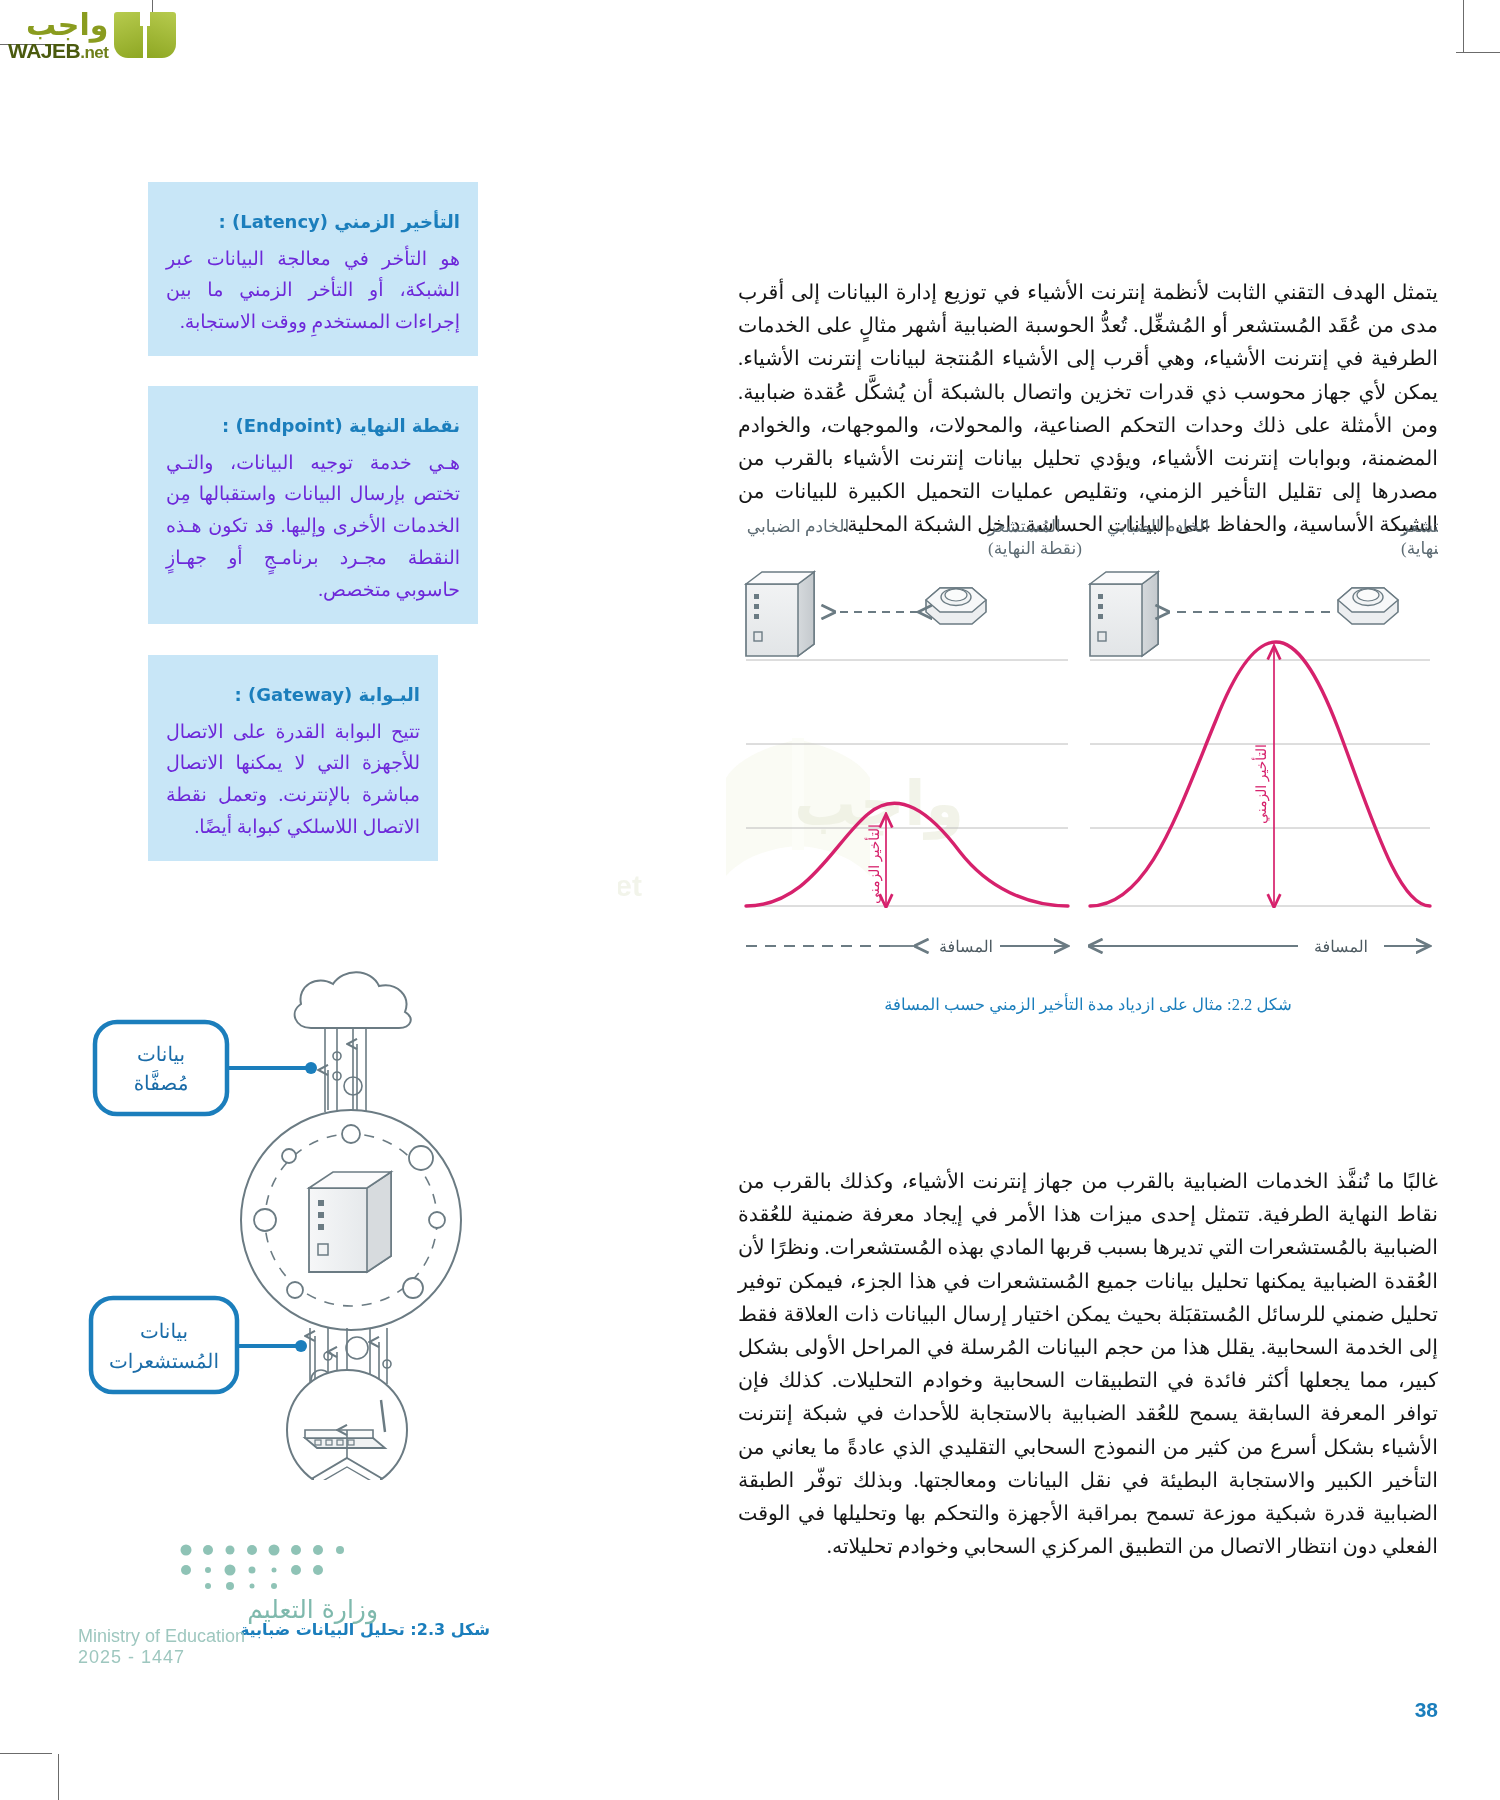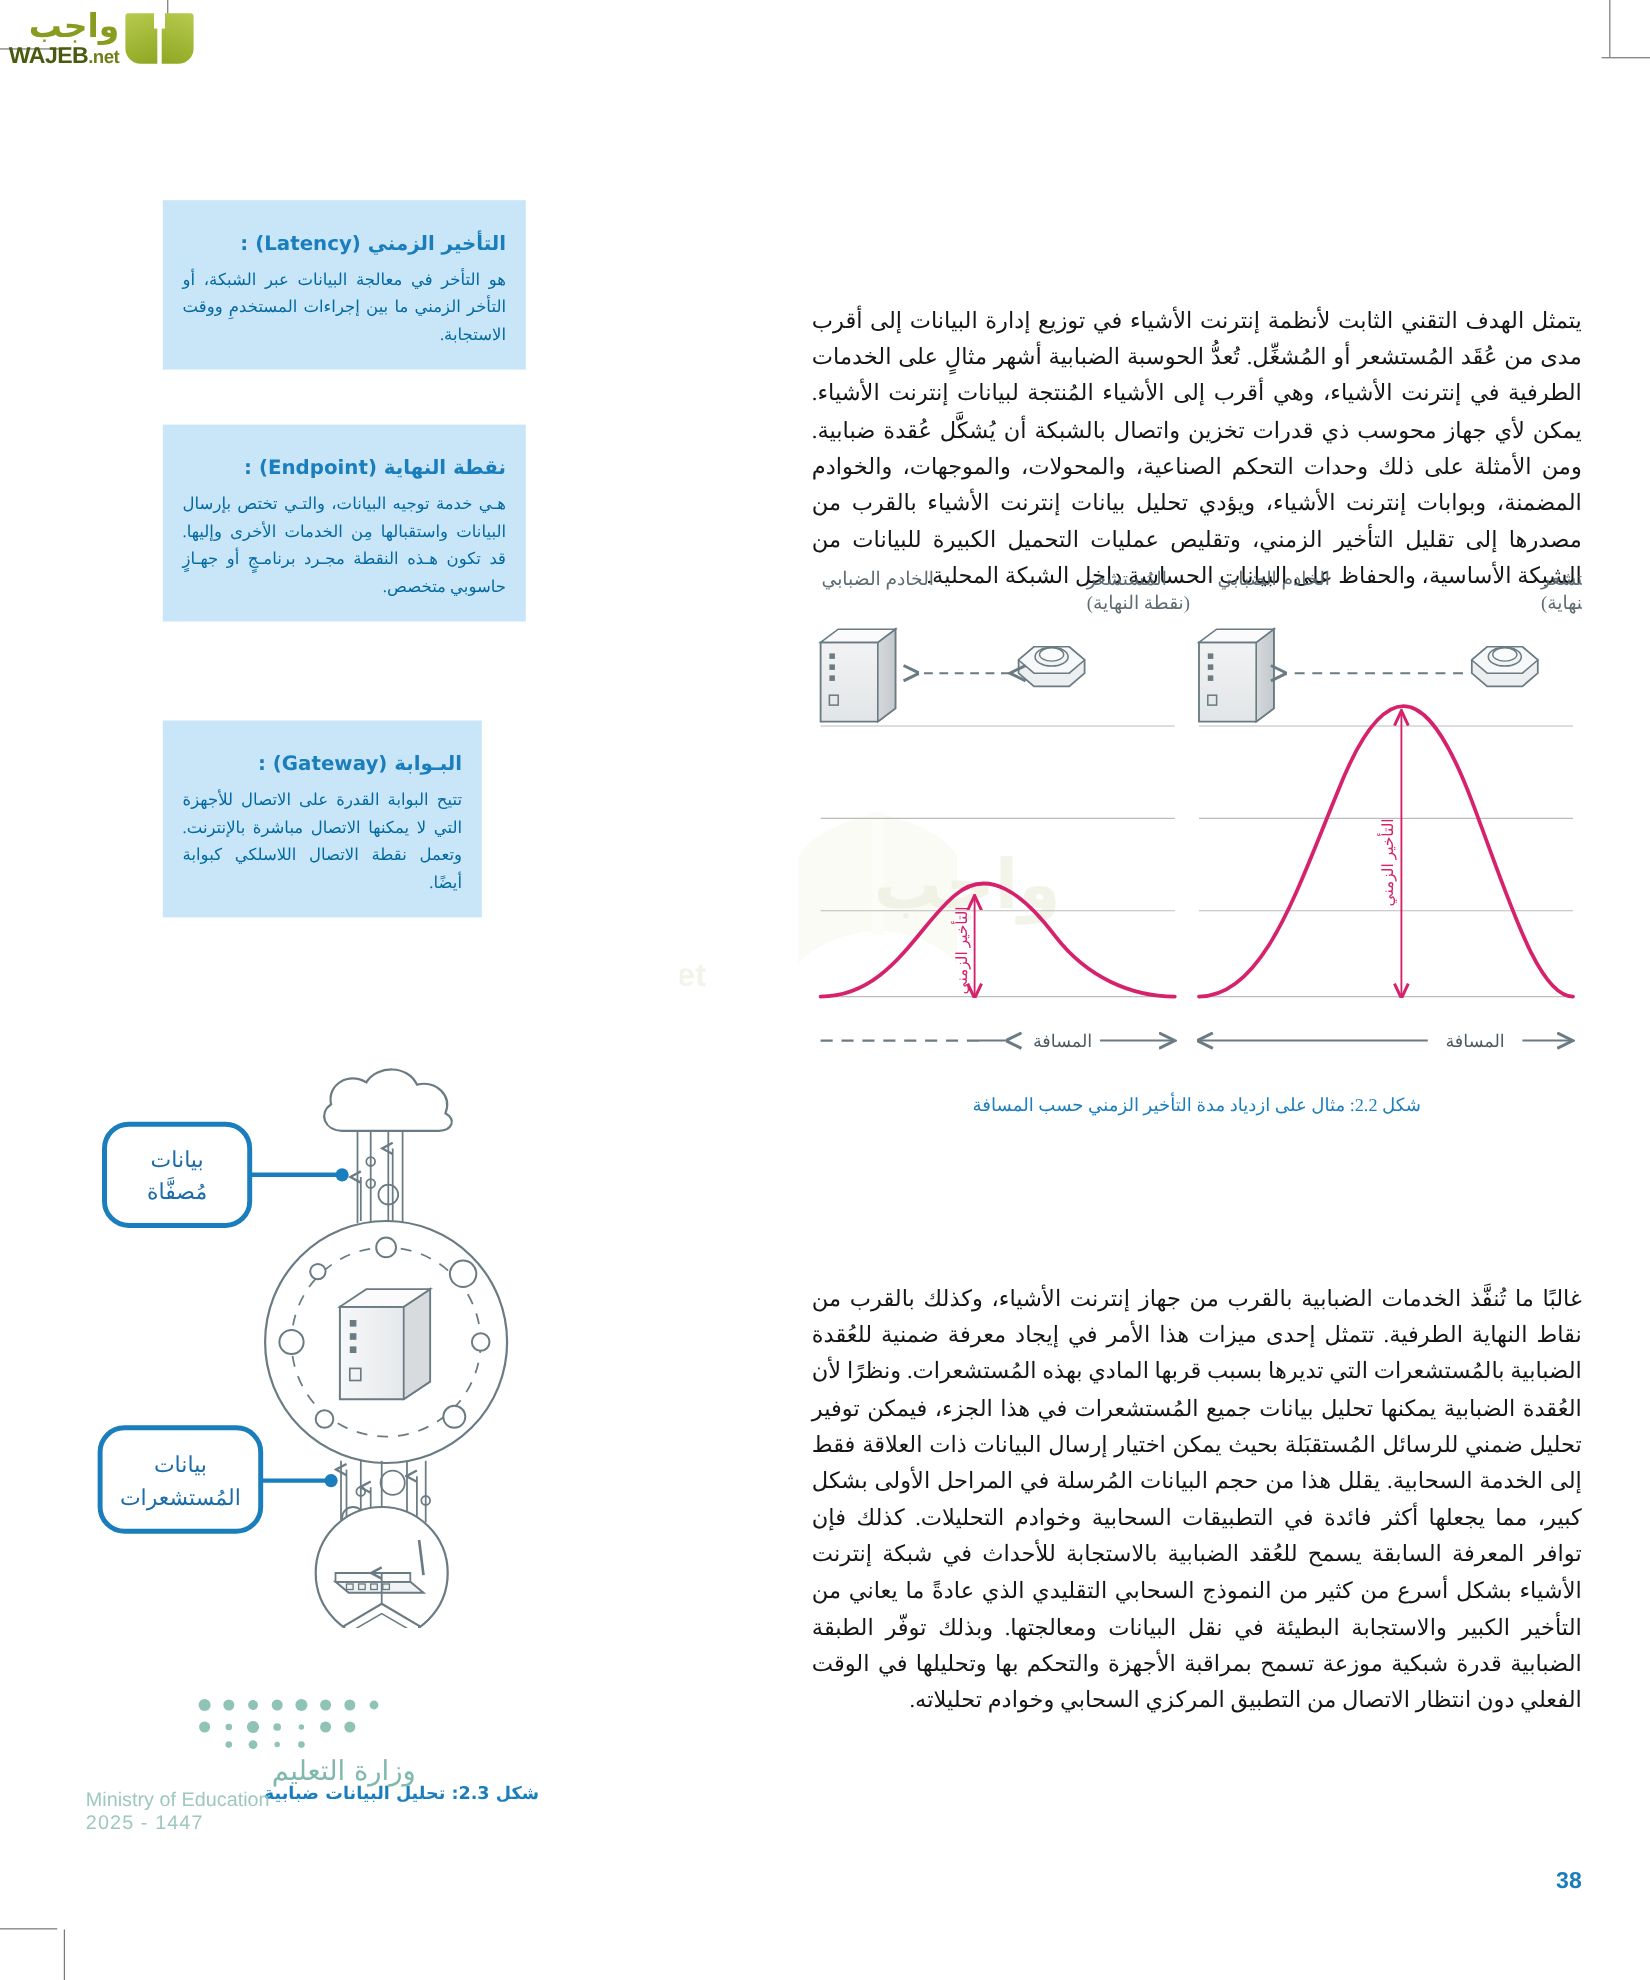--- a/index.html
+++ b/index.html
@@ -78,21 +78,21 @@
     position:absolute; background:#c8e6f7; padding:29px 18px 18px 18px;
     direction:rtl; text-align:right;
   }
   .def-title {
     font-family:"DejaVu Sans", sans-serif;
     font-size:18px; font-weight:bold; color:#1b7ebc; margin-bottom:9px;
     line-height:1.25;
   }
   .def-body {
     font-family:"Liberation Serif", serif;
-    font-size:15px; line-height:1.68; color:#0369a1; text-align:justify;
+    font-size:19px; line-height:1.68; color:#6d28d9; text-align:justify;
     text-align-last:right;
   }
   #def-latency  { left:148px; top:182px;  width:330px; }
   #def-endpoint { left:148px; top:386px;  width:330px; }
   #def-gateway  { left:148px; top:655px;  width:290px; }
 
   
   #fig22 { position:absolute; right:62px; top:512px; width:700px; height:470px; }
   #fig22 svg { display:block; }
   .fig-caption {

